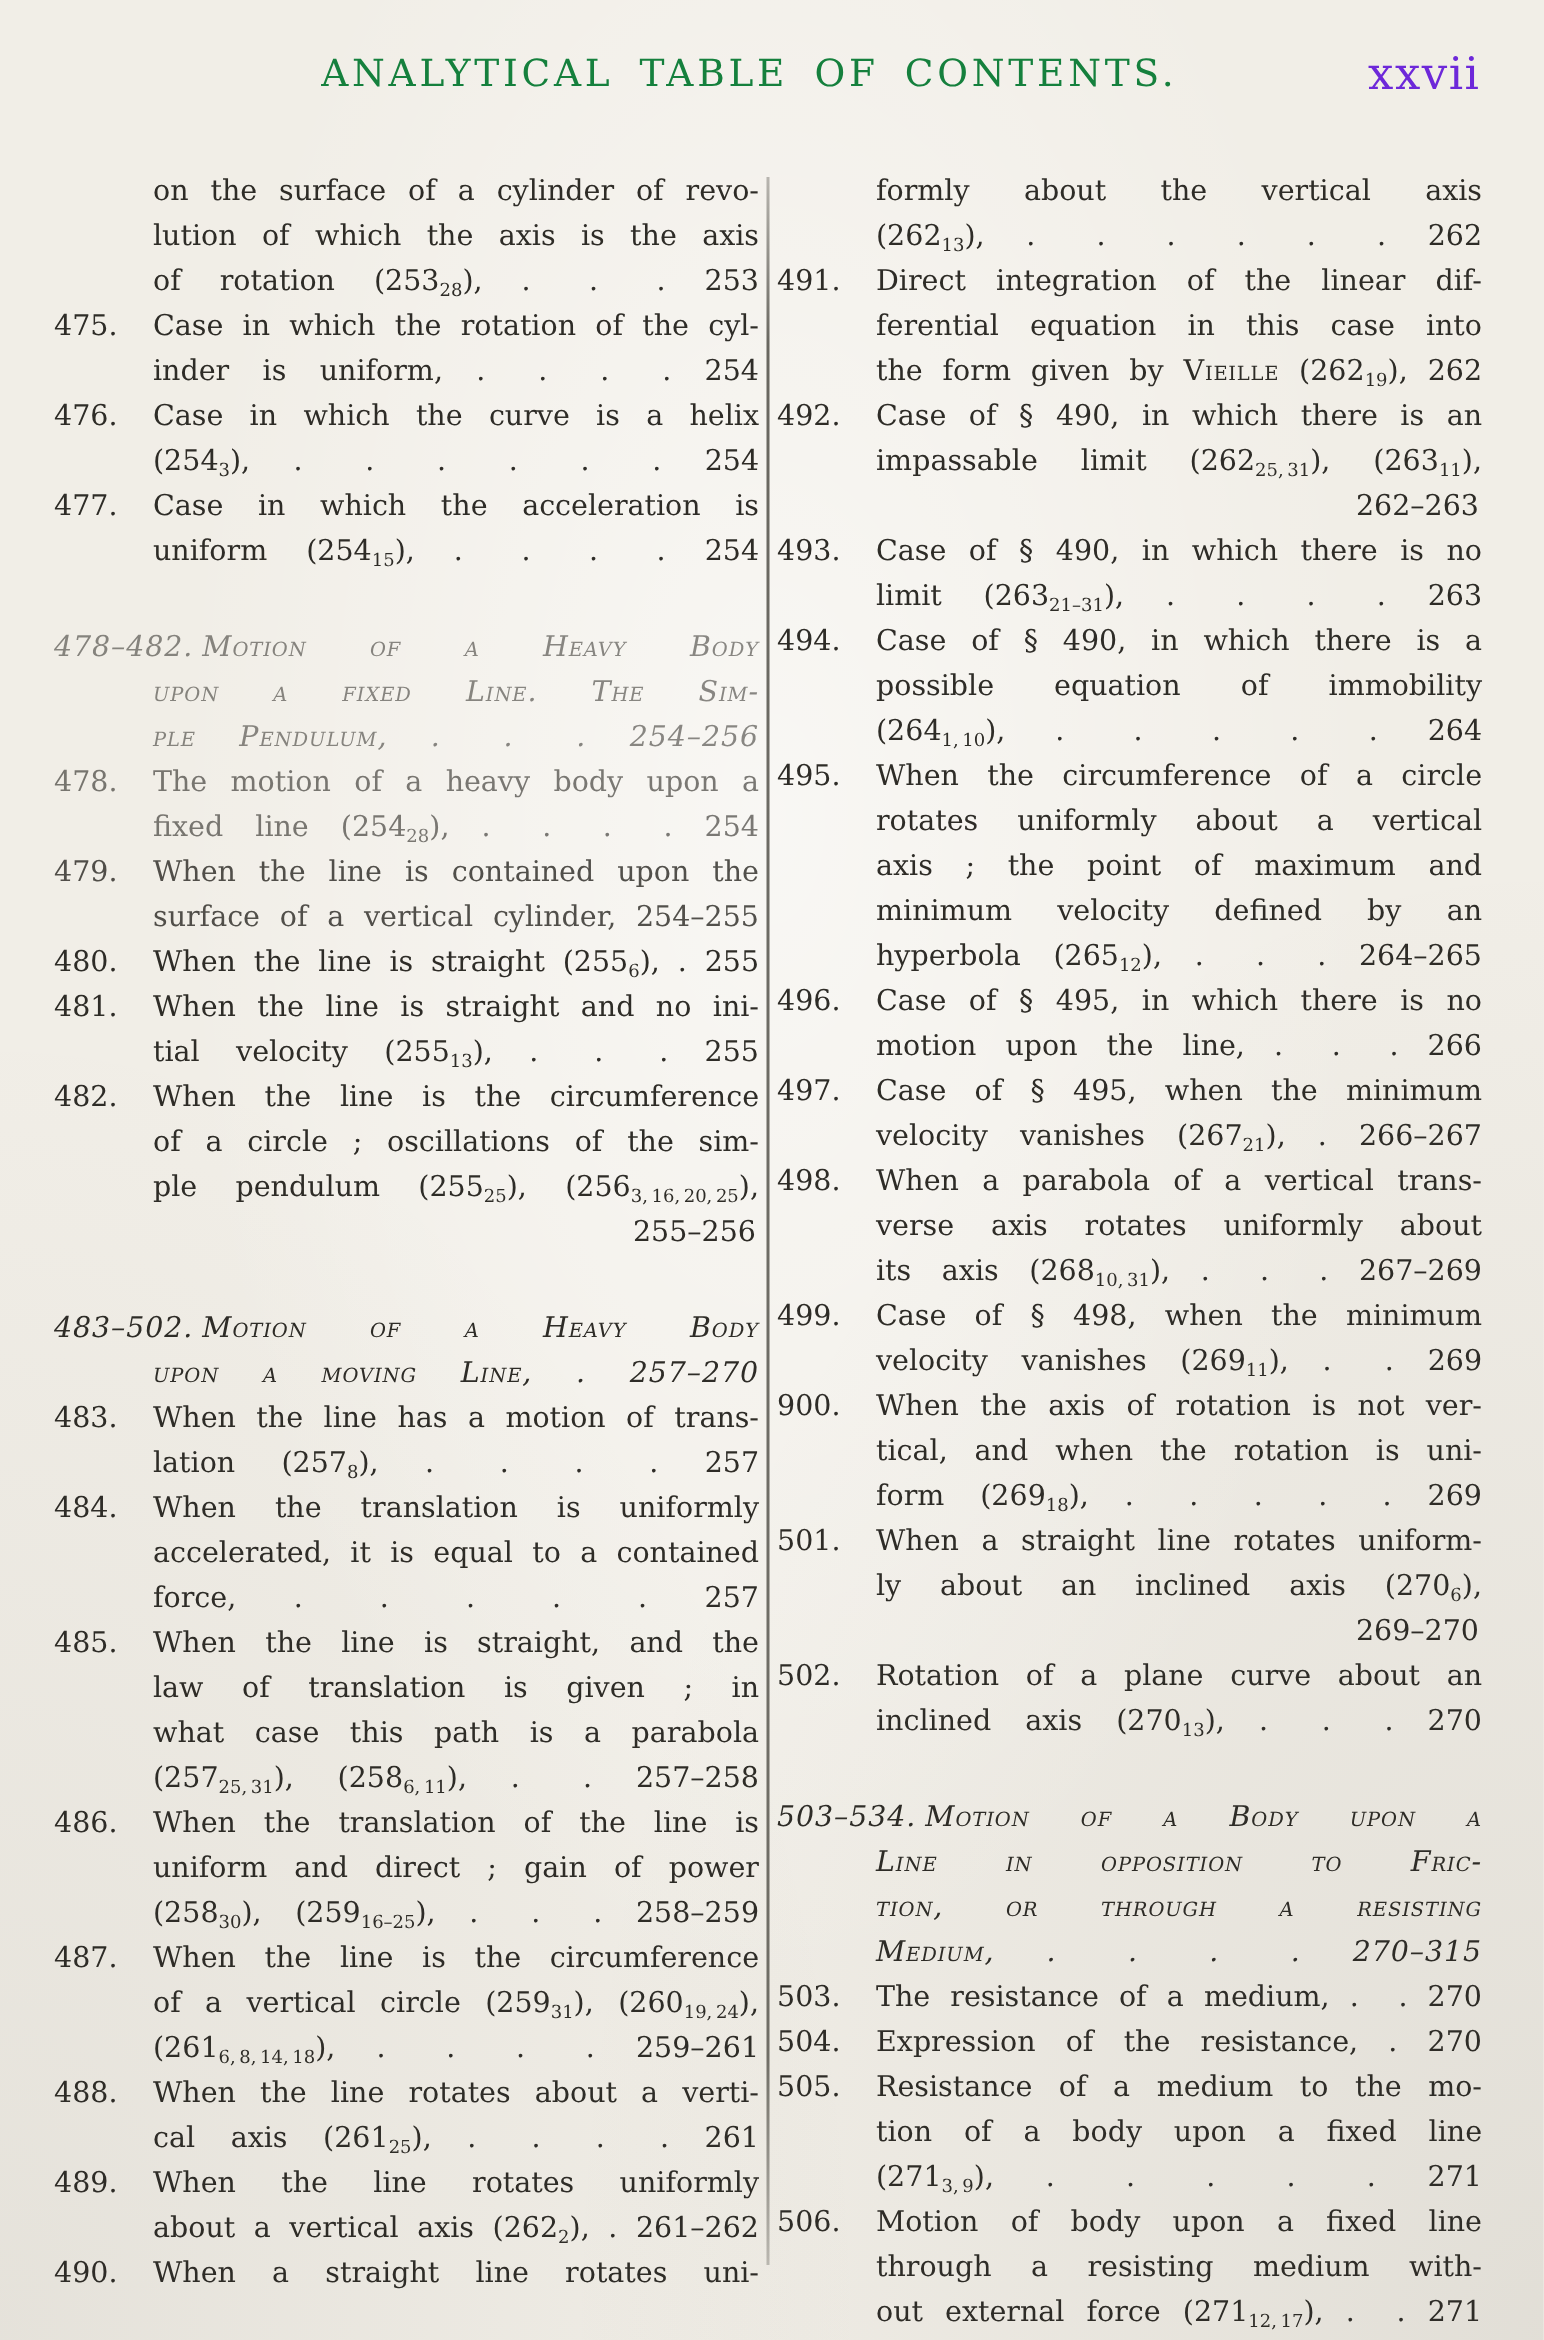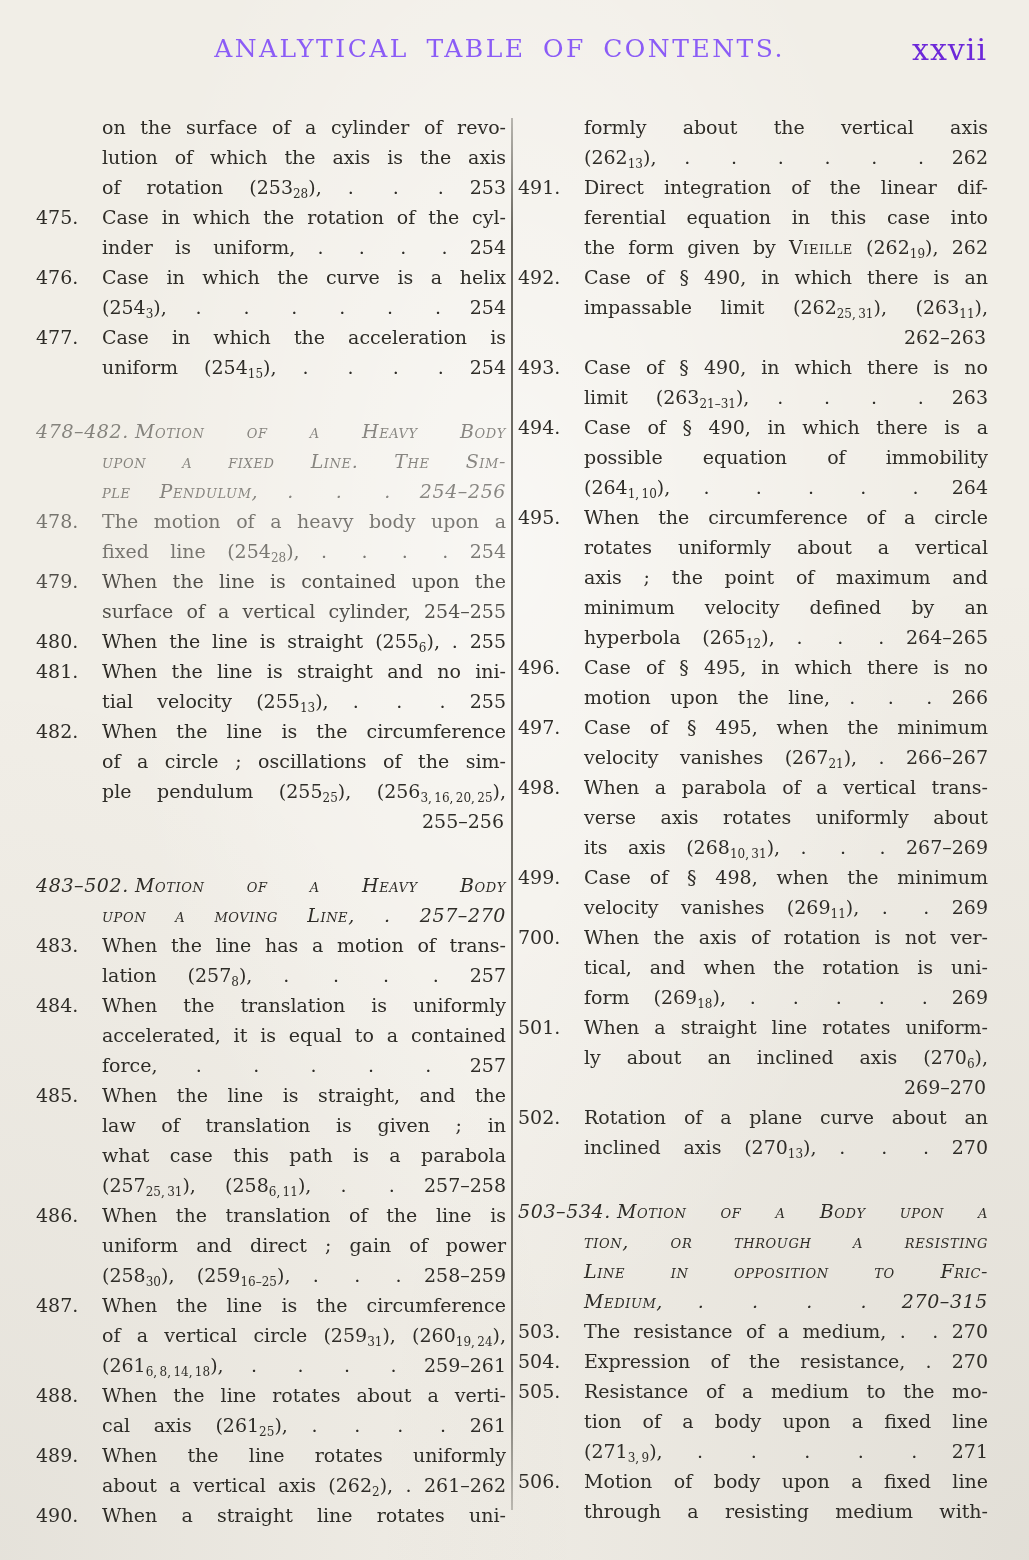--- a/index.html
+++ b/index.html
@@ -10,21 +10,21 @@
     background-image:
       radial-gradient(ellipse at 50% 35%, rgba(255,255,255,0.55) 0%, rgba(255,255,255,0) 55%),
       radial-gradient(ellipse at 100% 100%, rgba(90,85,70,0.10) 0%, rgba(0,0,0,0) 45%),
       radial-gradient(ellipse at 0% 100%, rgba(90,85,70,0.08) 0%, rgba(0,0,0,0) 40%);
     font-family:"DejaVu Serif","Liberation Serif",serif;
     color:#2e2c27;
   }
   .page-header{position:absolute;top:34px;left:0;width:100%;height:46px;}
   .title{
     text-align:center;font-size:25px;letter-spacing:2.5px;word-spacing:7px;
-    color:#8b5cf6;padding-right:30px;
+    color:#15803d;padding-right:30px;
   }
   .folio{
     position:absolute;right:42px;top:-2px;font-size:30px;letter-spacing:1px;color:#6d28d9;
   }
   .columns{position:absolute;top:112px;left:36px;width:952px;display:flex;justify-content:space-between;}
   .col{width:470px;}
   .col-spacer{width:12px;}
   .divider{
     position:absolute;left:511px;top:118px;height:1392px;width:2px;
     background:linear-gradient(to bottom, rgba(70,68,60,0.35), rgba(70,68,60,0.8) 8%, rgba(70,68,60,0.75) 90%, rgba(70,68,60,0.3));
@@ -186,49 +186,50 @@
       <div class="entry">
         <div class="line first"><span class="num">498.</span>When a parabola of a vertical trans-</div>
         <div class="line wrap">verse axis rotates uniformly about</div>
         <div class="line wrap">its axis (268<sub>10, 31</sub>), <span class="dots">. . .</span> <span class="pg">267–269</span></div>
       </div>
       <div class="entry">
         <div class="line first"><span class="num">499.</span>Case of § 498, when the minimum</div>
         <div class="line wrap">velocity vanishes (269<sub>11</sub>), <span class="dots">. .</span> <span class="pg">269</span></div>
       </div>
       <div class="entry">
-        <div class="line first"><span class="num">700.</span>When the axis of rotation is not ver-</div>
+        <div class="line first"><span class="num">900.</span>When the axis of rotation is not ver-</div>
         <div class="line wrap">tical, and when the rotation is uni-</div>
         <div class="line wrap">form (269<sub>18</sub>), <span class="dots">. . . . .</span> <span class="pg">269</span></div>
       </div>
       <div class="entry">
         <div class="line first"><span class="num">501.</span>When a straight line rotates uniform-</div>
         <div class="line wrap">ly about an inclined axis (270<sub>6</sub>),</div>
         <div class="line wrap range"><span class="pg">269–270</span></div>
       </div>
       <div class="entry">
         <div class="line first"><span class="num">502.</span>Rotation of a plane curve about an</div>
         <div class="line wrap">inclined axis (270<sub>13</sub>), <span class="dots">. . .</span> <span class="pg">270</span></div>
       </div>
       <div class="gap"></div>
       <div class="entry section">
         <div class="line first"><span class="num">503–534.</span>Motion of a Body upon a</div>
+        <div class="line wrap">Line in opposition to Fric-</div>
         <div class="line wrap">tion, or through a resisting</div>
-        <div class="line wrap">Line in opposition to Fric-</div>
         <div class="line wrap">Medium, <span class="dots">. . . .</span> <span class="pg">270–315</span></div>
       </div>
       <div class="entry">
         <div class="line first"><span class="num">503.</span>The resistance of a medium, <span class="dots">. .</span> <span class="pg">270</span></div>
       </div>
       <div class="entry">
         <div class="line first"><span class="num">504.</span>Expression of the resistance, <span class="dots">.</span> <span class="pg">270</span></div>
       </div>
       <div class="entry">
         <div class="line first"><span class="num">505.</span>Resistance of a medium to the mo-</div>
         <div class="line wrap">tion of a body upon a fixed line</div>
         <div class="line wrap">(271<sub>3, 9</sub>), <span class="dots">. . . . .</span> <span class="pg">271</span></div>
       </div>
       <div class="entry">
         <div class="line first"><span class="num">506.</span>Motion of body upon a fixed line</div>
         <div class="line wrap">through a resisting medium with-</div>
+        <div class="line wrap">out external force (271<sub>12, 17</sub>), <span class="dots">. .</span> <span class="pg">271</span></div>
       </div>
     </div>
 </div>
 
 </body></html>

